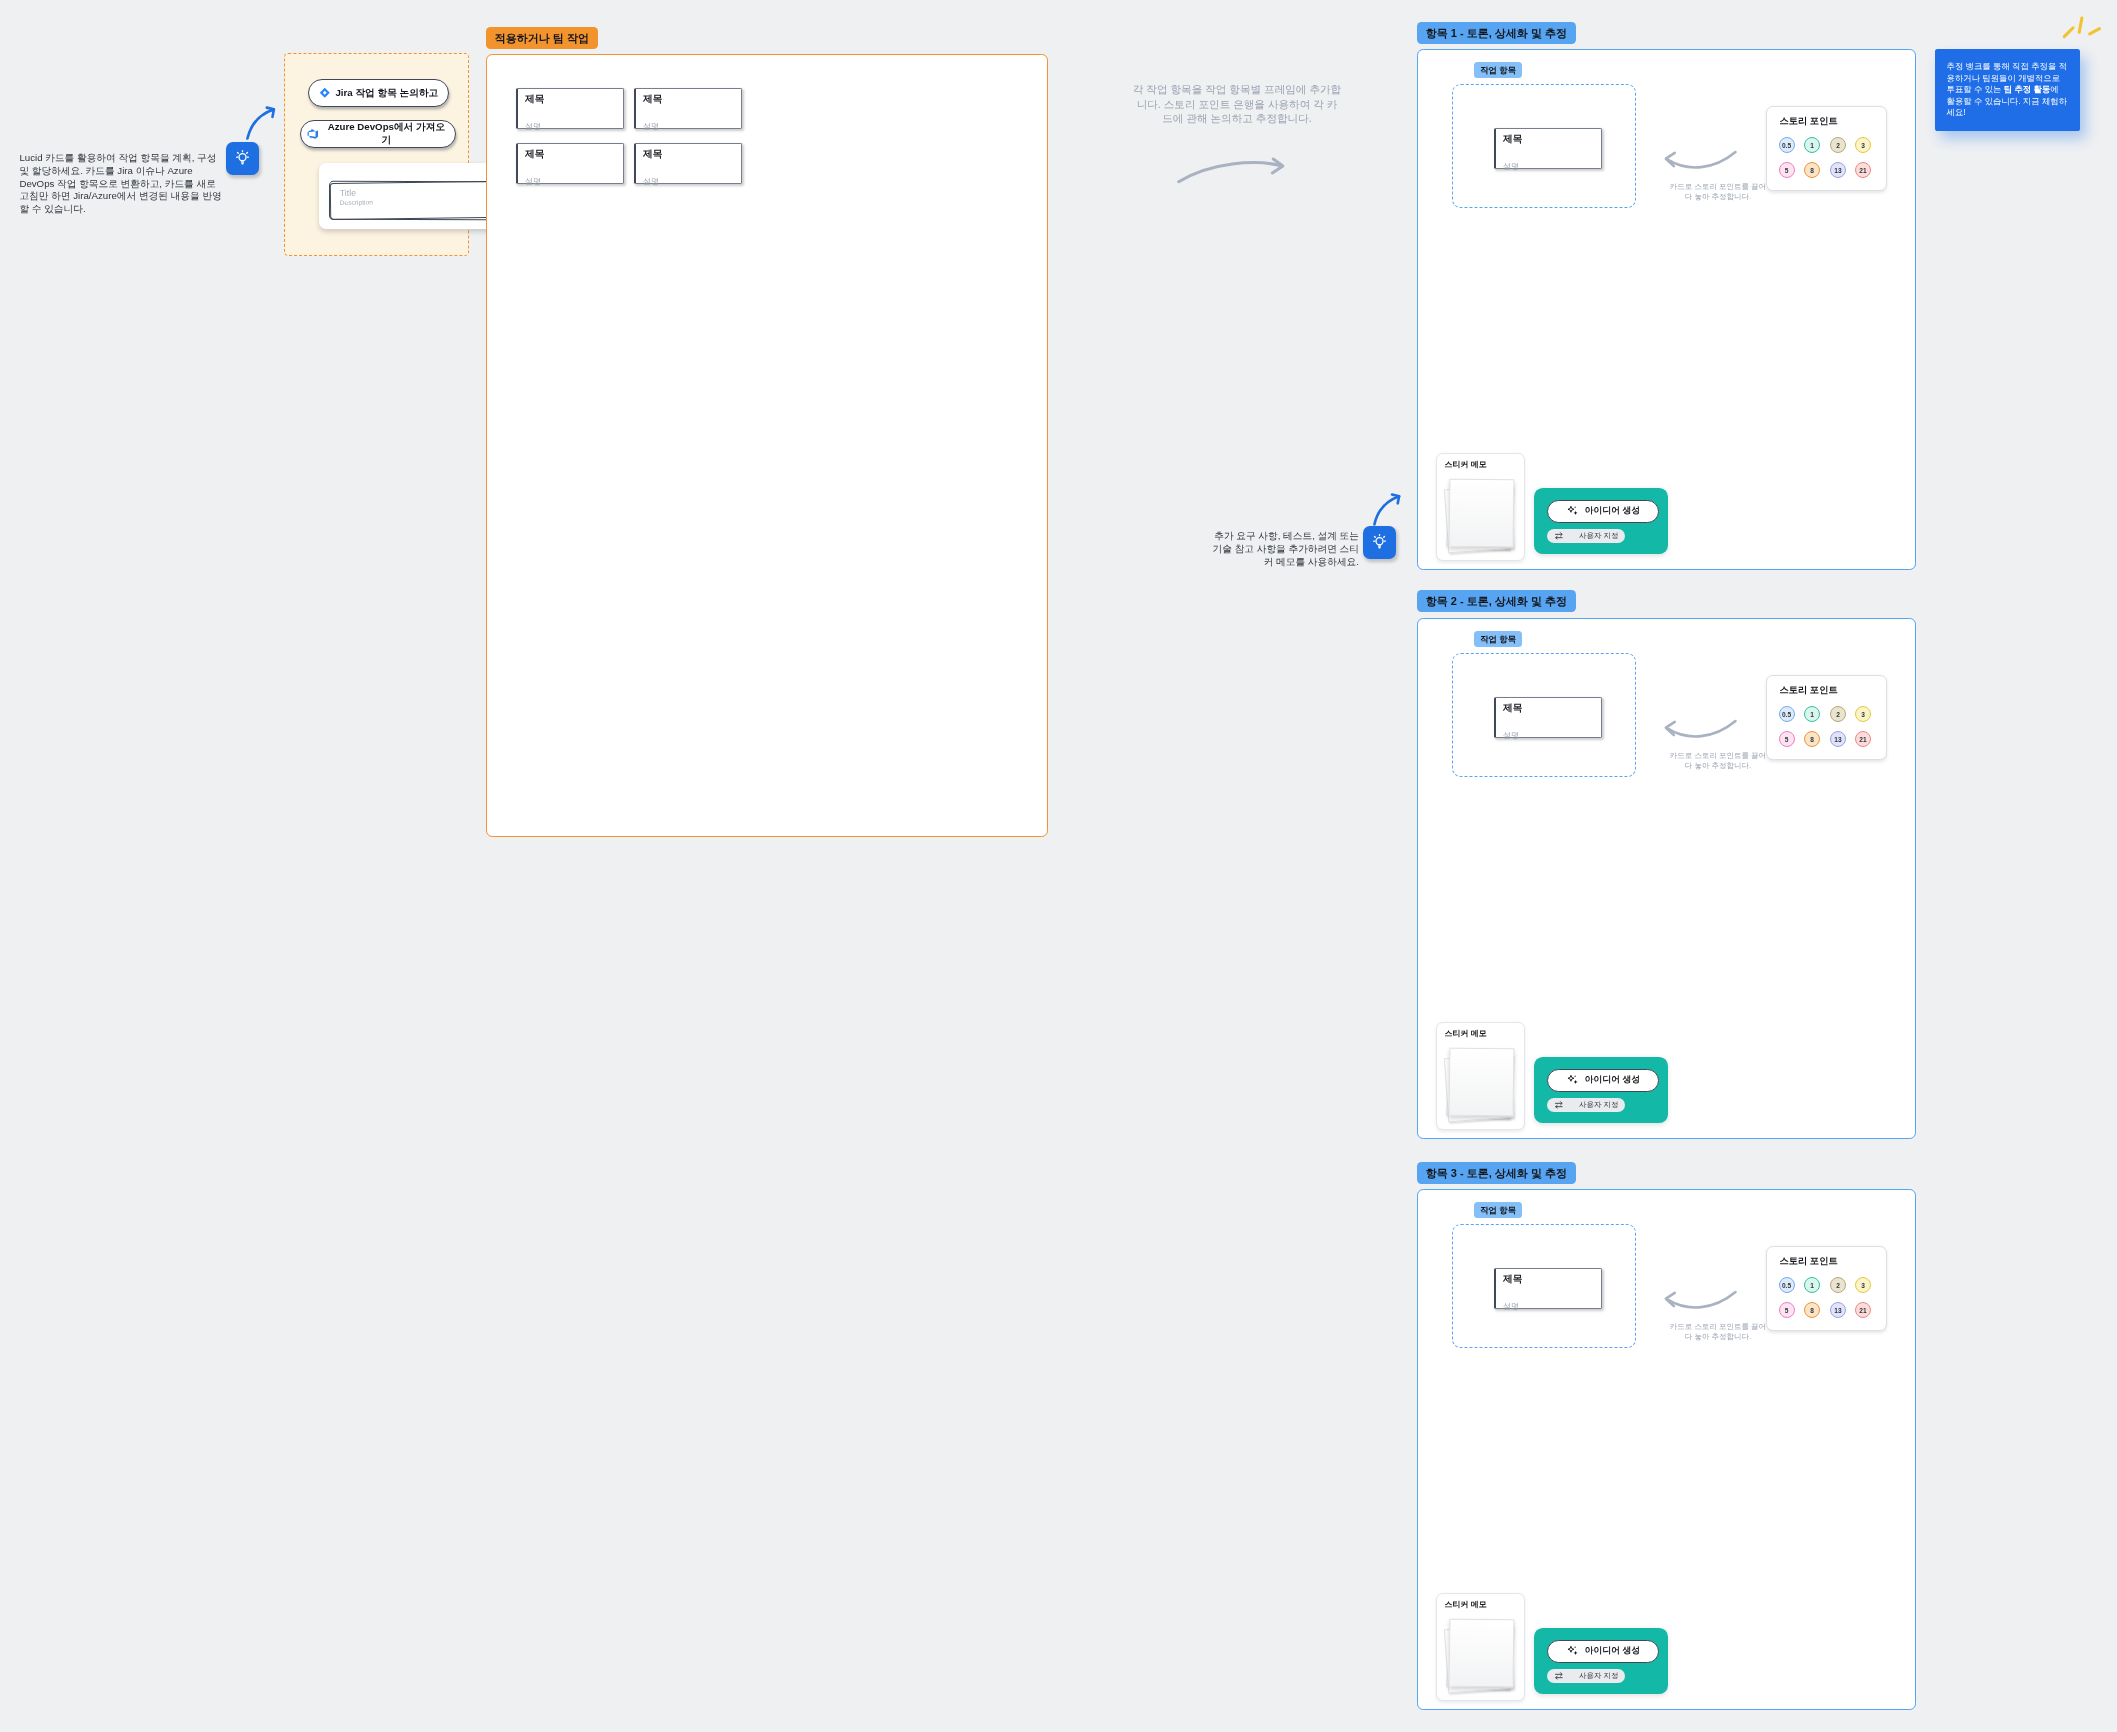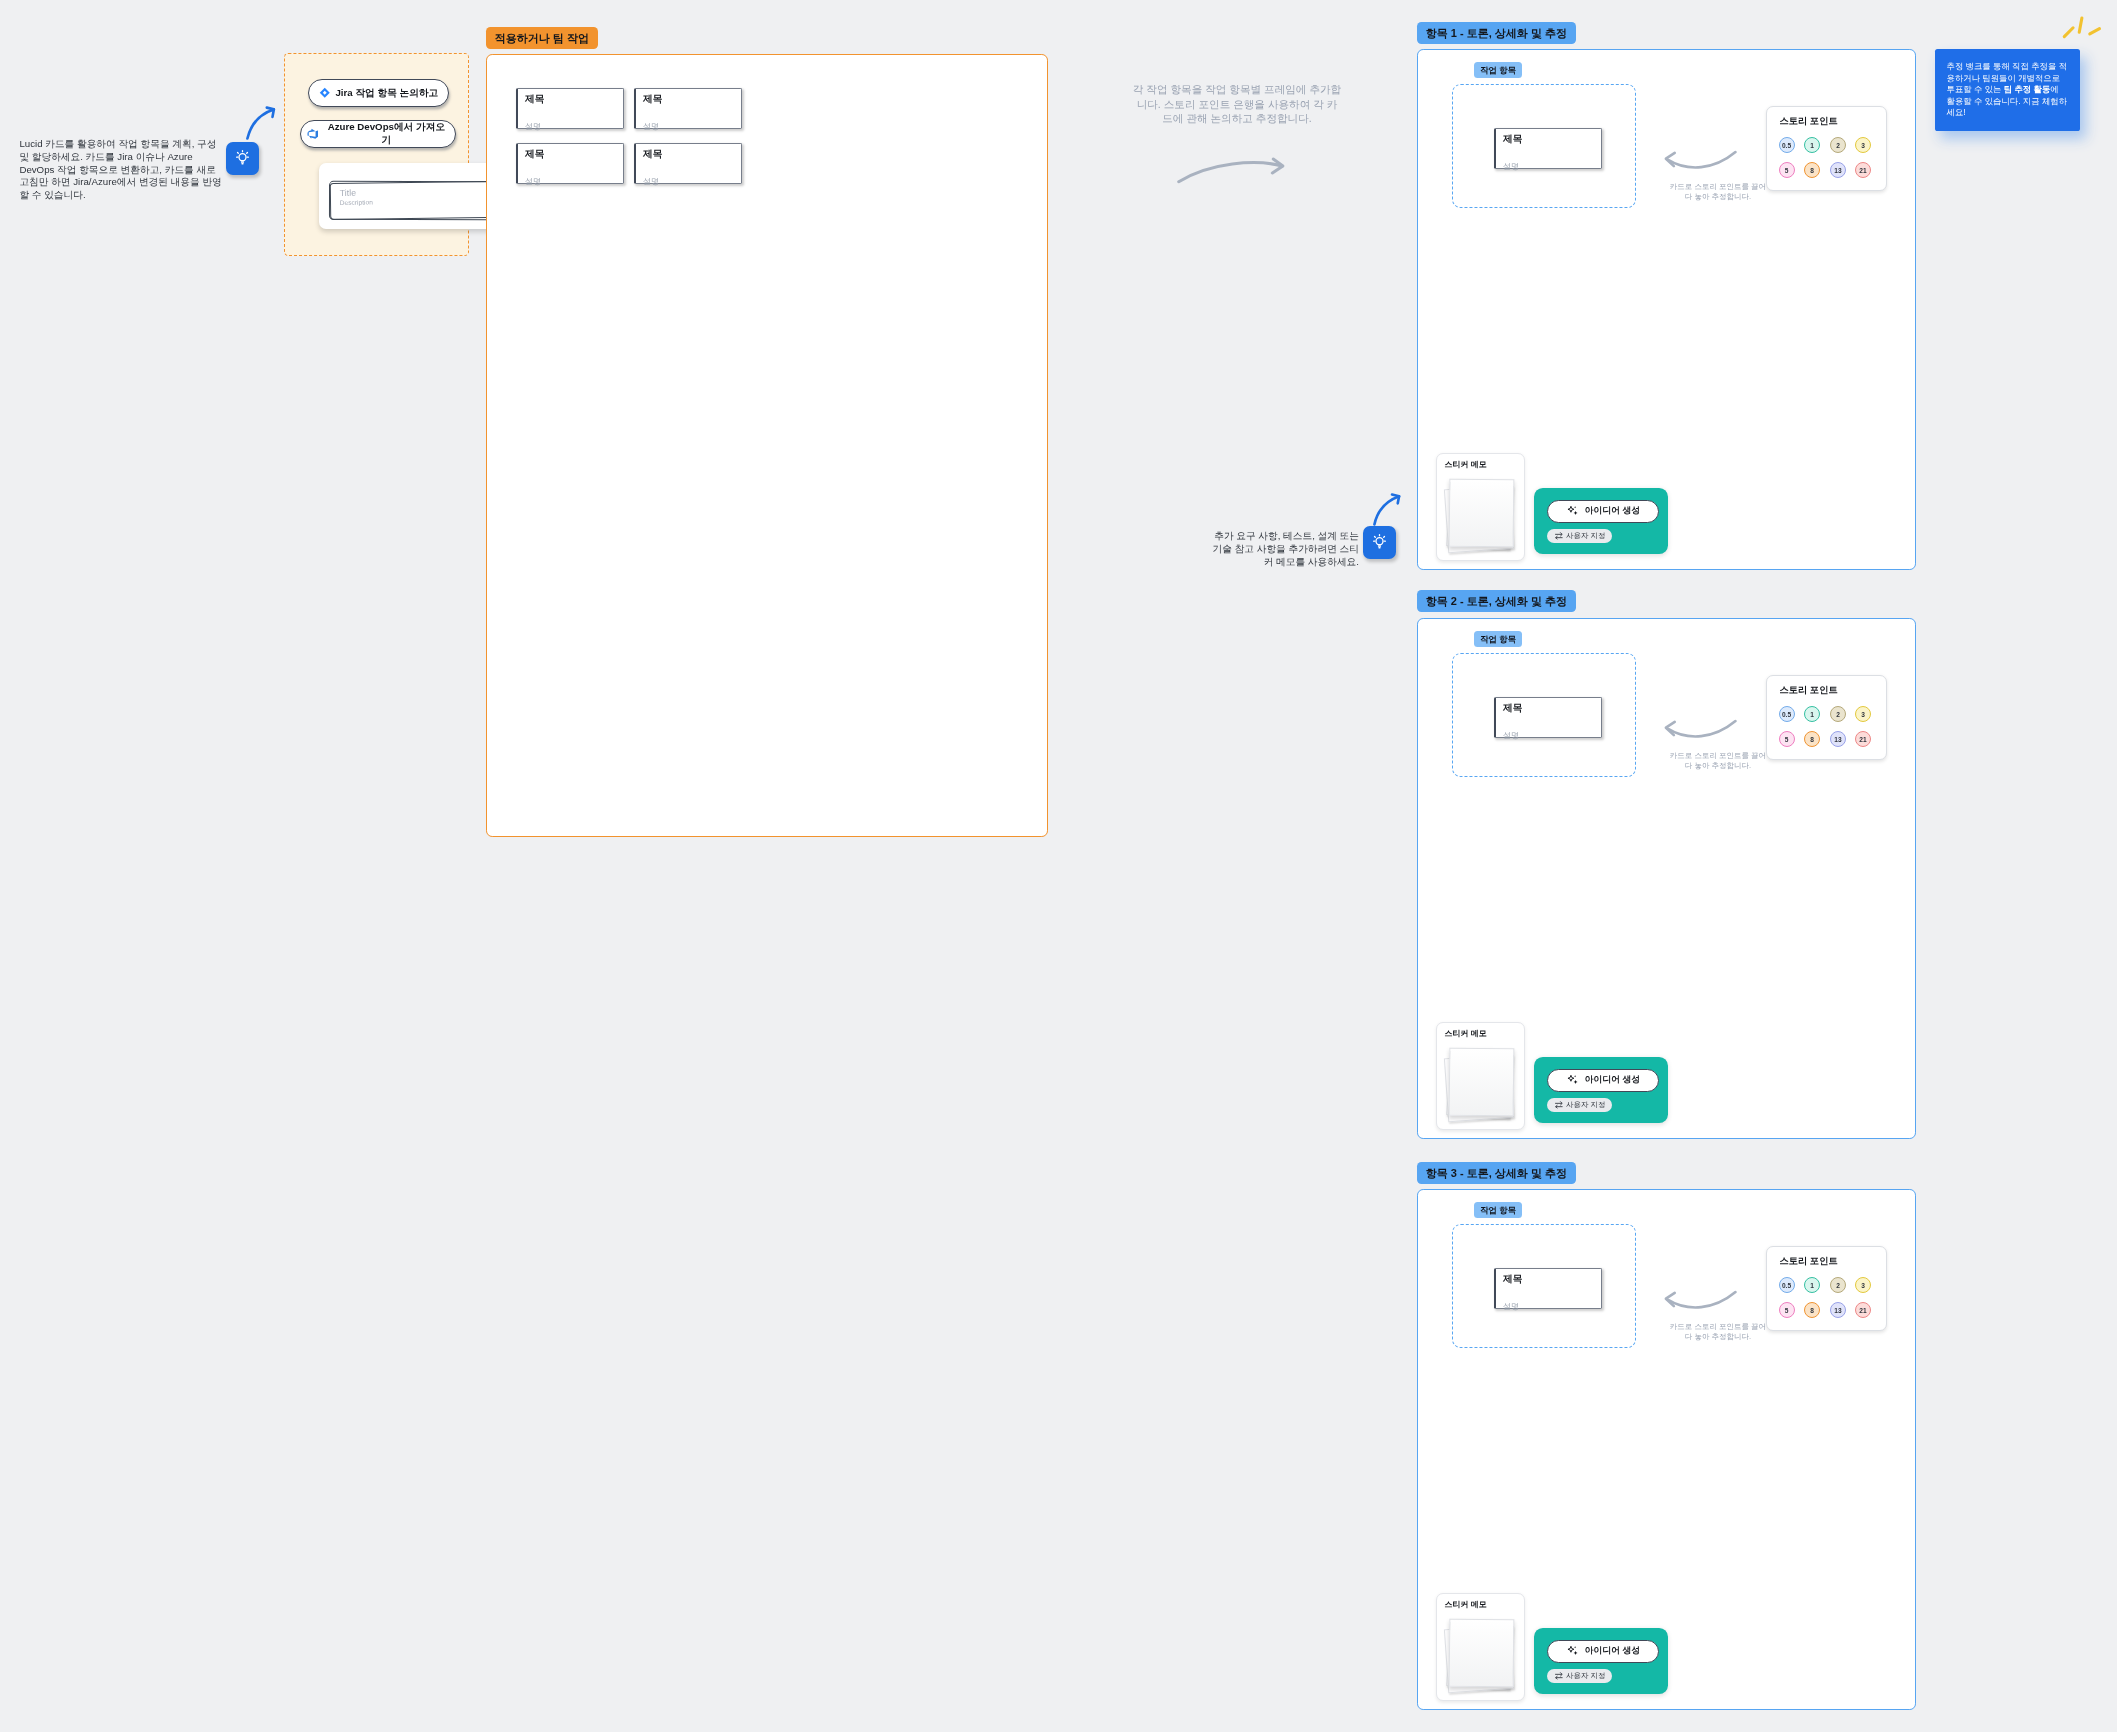--- a/index.html
+++ b/index.html
@@ -68,36 +68,36 @@
   .note-l.l1{left:1.8px;top:10.6px;width:62px;height:62px;transform:rotate(3.5deg);box-shadow:0.9px 1.8px 1.8px rgba(0,0,0,.12);}
   .note-l.l2{left:0;top:13.2px;width:64px;height:62px;transform:rotate(-4deg);box-shadow:0.9px 1.8px 1.8px rgba(0,0,0,.12);}
   .note-l.top{left:2.6px;top:5.3px;width:63px;height:66px;transform:rotate(.6deg);
     background:linear-gradient(#ffffff,#f2f3f4);box-shadow:0 2.6px 4.4px rgba(0,0,0,.16);}
   .ideas-card{width:134px;height:66px;background:#14b8a6;border-radius:8.8px;
     box-shadow:0 1.8px 5.3px rgba(0,0,0,.12);}
   .gen-btn{left:13.2px;top:11.5px;width:112px;height:23px;border:1.8px solid #414958;border-radius:11.5px;
     background:#fff;display:flex;align-items:center;justify-content:center;gap:5.3px;
     font-size:8.8px;font-weight:bold;color:#14171c;box-sizing:border-box;cursor:pointer;}
   .cust-pill{left:13.2px;top:41px;height:14px;padding:0 7px;background:#e9ebee;border-radius:7px;
-    display:inline-flex;align-items:center;gap:2px;font-size:7.5px;color:#2f343c;cursor:pointer;}
+    display:inline-flex;align-items:center;gap:15px;font-size:7.5px;color:#2f343c;cursor:pointer;}
 
   
   .blue-note{left:1935px;top:49px;width:145px;height:82px;background:#1f6ee8;border-radius:2.6px;
     color:#fff;font-size:8.4px;line-height:11.5px;padding:12.4px 11.5px;box-sizing:border-box;
     box-shadow:5.3px 8px 12.4px rgba(165,197,238,.95);}
   .blue-note b{font-weight:bold;}
 
   .right-hint{left:1207px;top:530px;width:152px;text-align:right;}
 </style>
 </head>
 <body>
 
 <div class="canvas" style="background: rgb(239, 240, 242);">
 
-  <div class="abs hint-text" style="left:19.4px;top:138px;width:206px;">Lucid 카드를 활용하여 작업 항목을 계획, 구성 및 할당하세요. 카드를 Jira 이슈나 Azure DevOps 작업 항목으로 변환하고, 카드를 새로고침만 하면 Jira/Azure에서 변경된 내용을 반영할 수 있습니다.</div>
+  <div class="abs hint-text" style="left:19.4px;top:152px;width:206px;">Lucid 카드를 활용하여 작업 항목을 계획, 구성 및 할당하세요. 카드를 Jira 이슈나 Azure DevOps 작업 항목으로 변환하고, 카드를 새로고침만 하면 Jira/Azure에서 변경된 내용을 반영할 수 있습니다.</div>
   <div class="abs bulb" style="left:226px;top:142px;">
     <svg width="21" height="21" viewBox="0 0 24 24" fill="none" stroke="#fff" stroke-width="1.5" stroke-linecap="round">
       <circle cx="12" cy="10.5" r="4"></circle>
       <path d="M10.6 14.4h2.8M10.9 16.2h2.2M11.4 18h1.2"></path>
       <path d="M12 4.2V2.9M7.2 6.1l-.9-.9M16.8 6.1l.9-.9M6.6 10.5H5.3M18.7 10.5h-1.3"></path>
     </svg>
   </div>
   <svg class="abs" style="left:243px;top:104px;" width="37" height="39" viewBox="0 0 42 44">
     <path d="M5 39 C 9 23, 19 11, 35 6" fill="none" stroke="#1e6fe1" stroke-width="3" stroke-linecap="round"></path>
     <path d="M27 4 L35 6 L33.5 14.5" fill="none" stroke="#1e6fe1" stroke-width="3" stroke-linecap="round" stroke-linejoin="round"></path>

